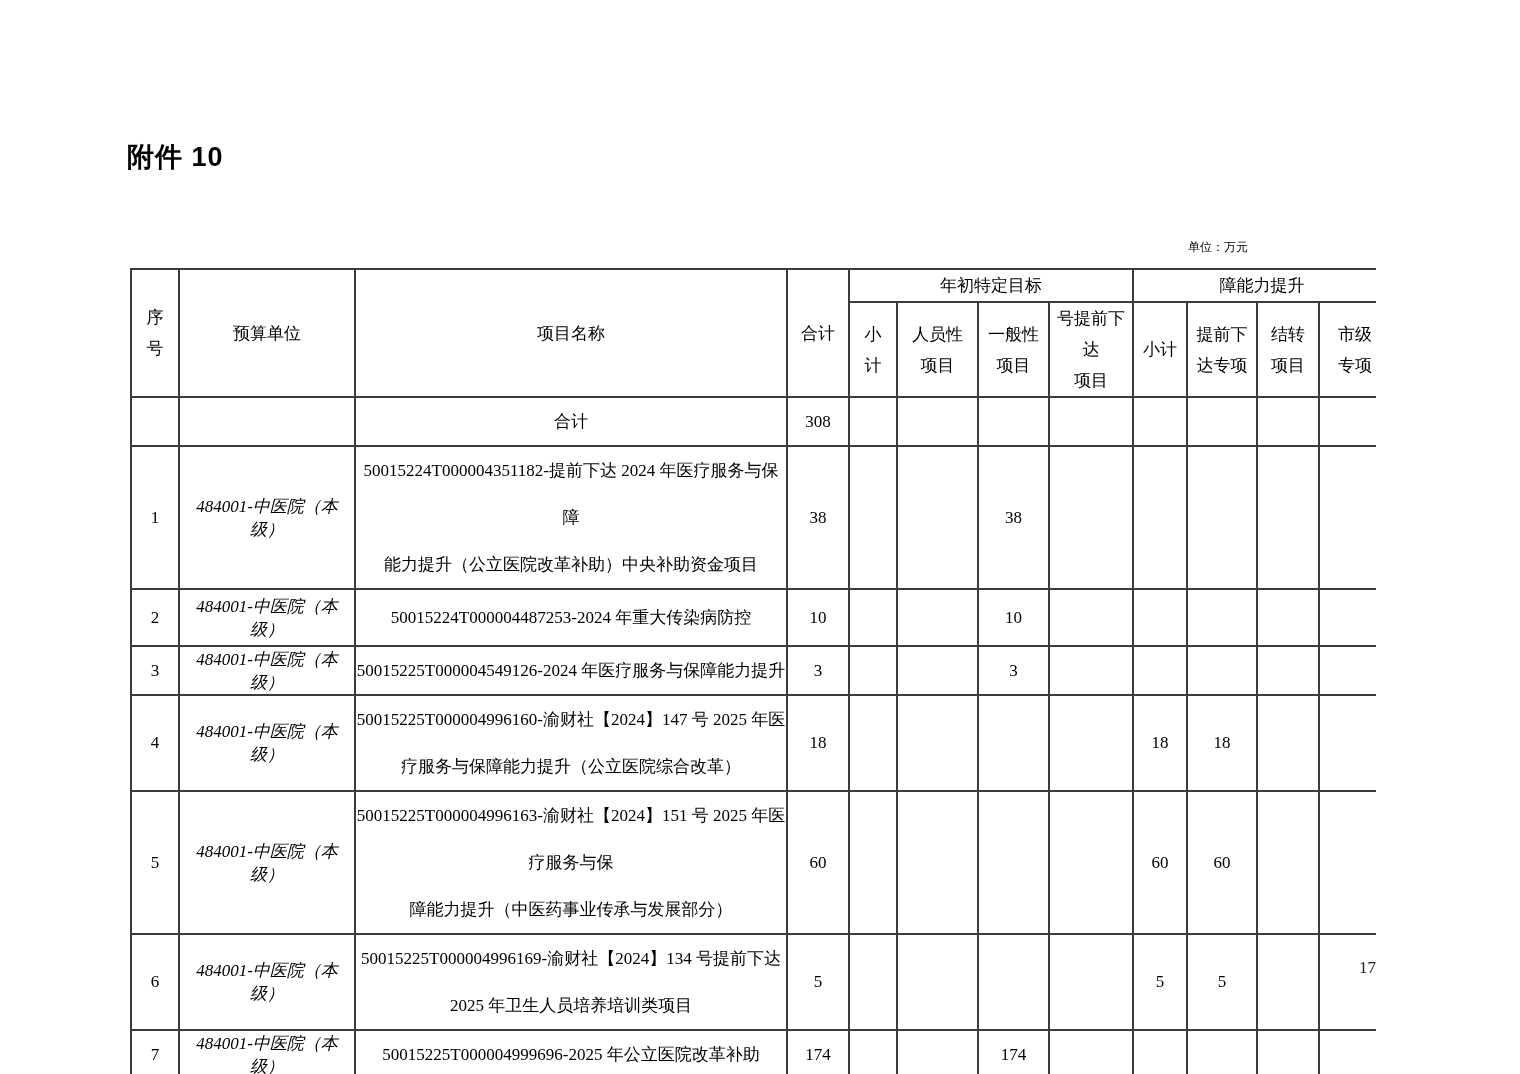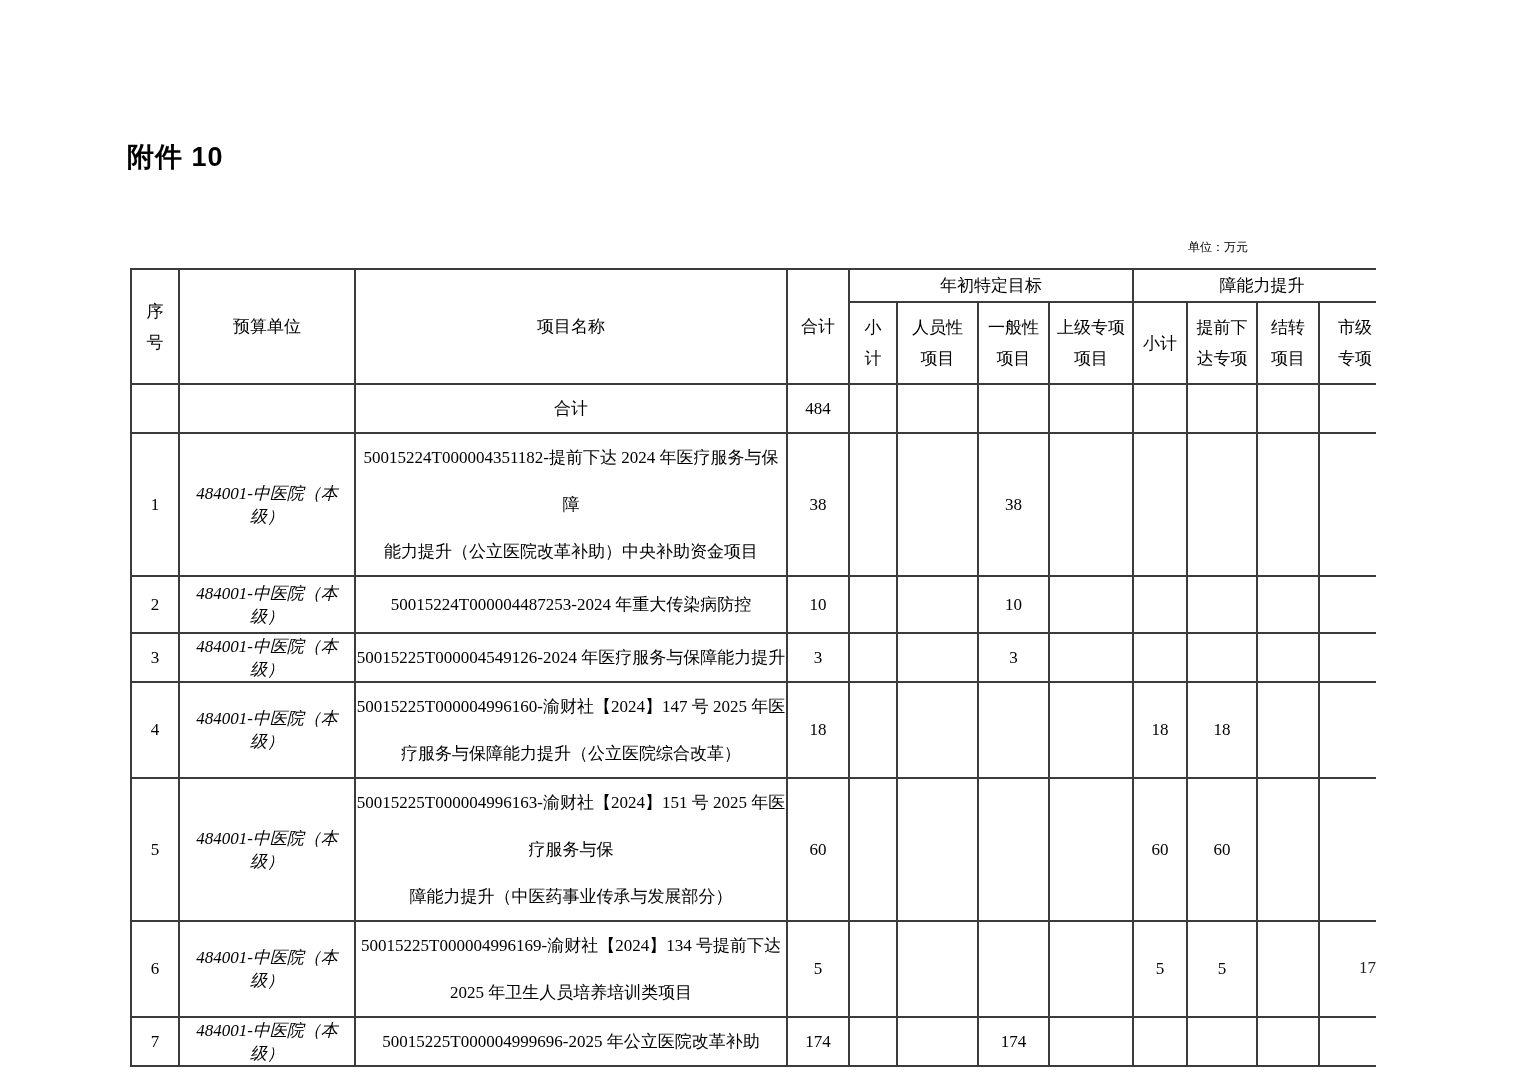--- a/index.html
+++ b/index.html
@@ -64,37 +64,37 @@
         <th colspan="4">年初特定目标</th>
         <th colspan="4">障能力提升</th>
       </tr>
       <tr class="hdr-sub">
         <th>小
 计</th>
         <th>人员性
 项目</th>
         <th>一般性
 项目</th>
-        <th>上级专项
+        <th>号提前下达
 项目</th>
         <th>小计</th>
         <th>提前下
 达专项</th>
         <th>结转
 项目</th>
         <th>市级
 专项</th>
       </tr>
     </thead>
     <tbody>
       <tr class="r-sum">
         <td></td>
         <td class="unit-cell"></td>
         <td class="proj proj-center">合计</td>
-        <td class="num">484</td>
+        <td class="num">308</td>
         <td></td>
         <td></td>
         <td></td>
         <td></td>
         <td></td>
         <td></td>
         <td></td>
         <td></td>
       </tr>
       <tr class="r1">

